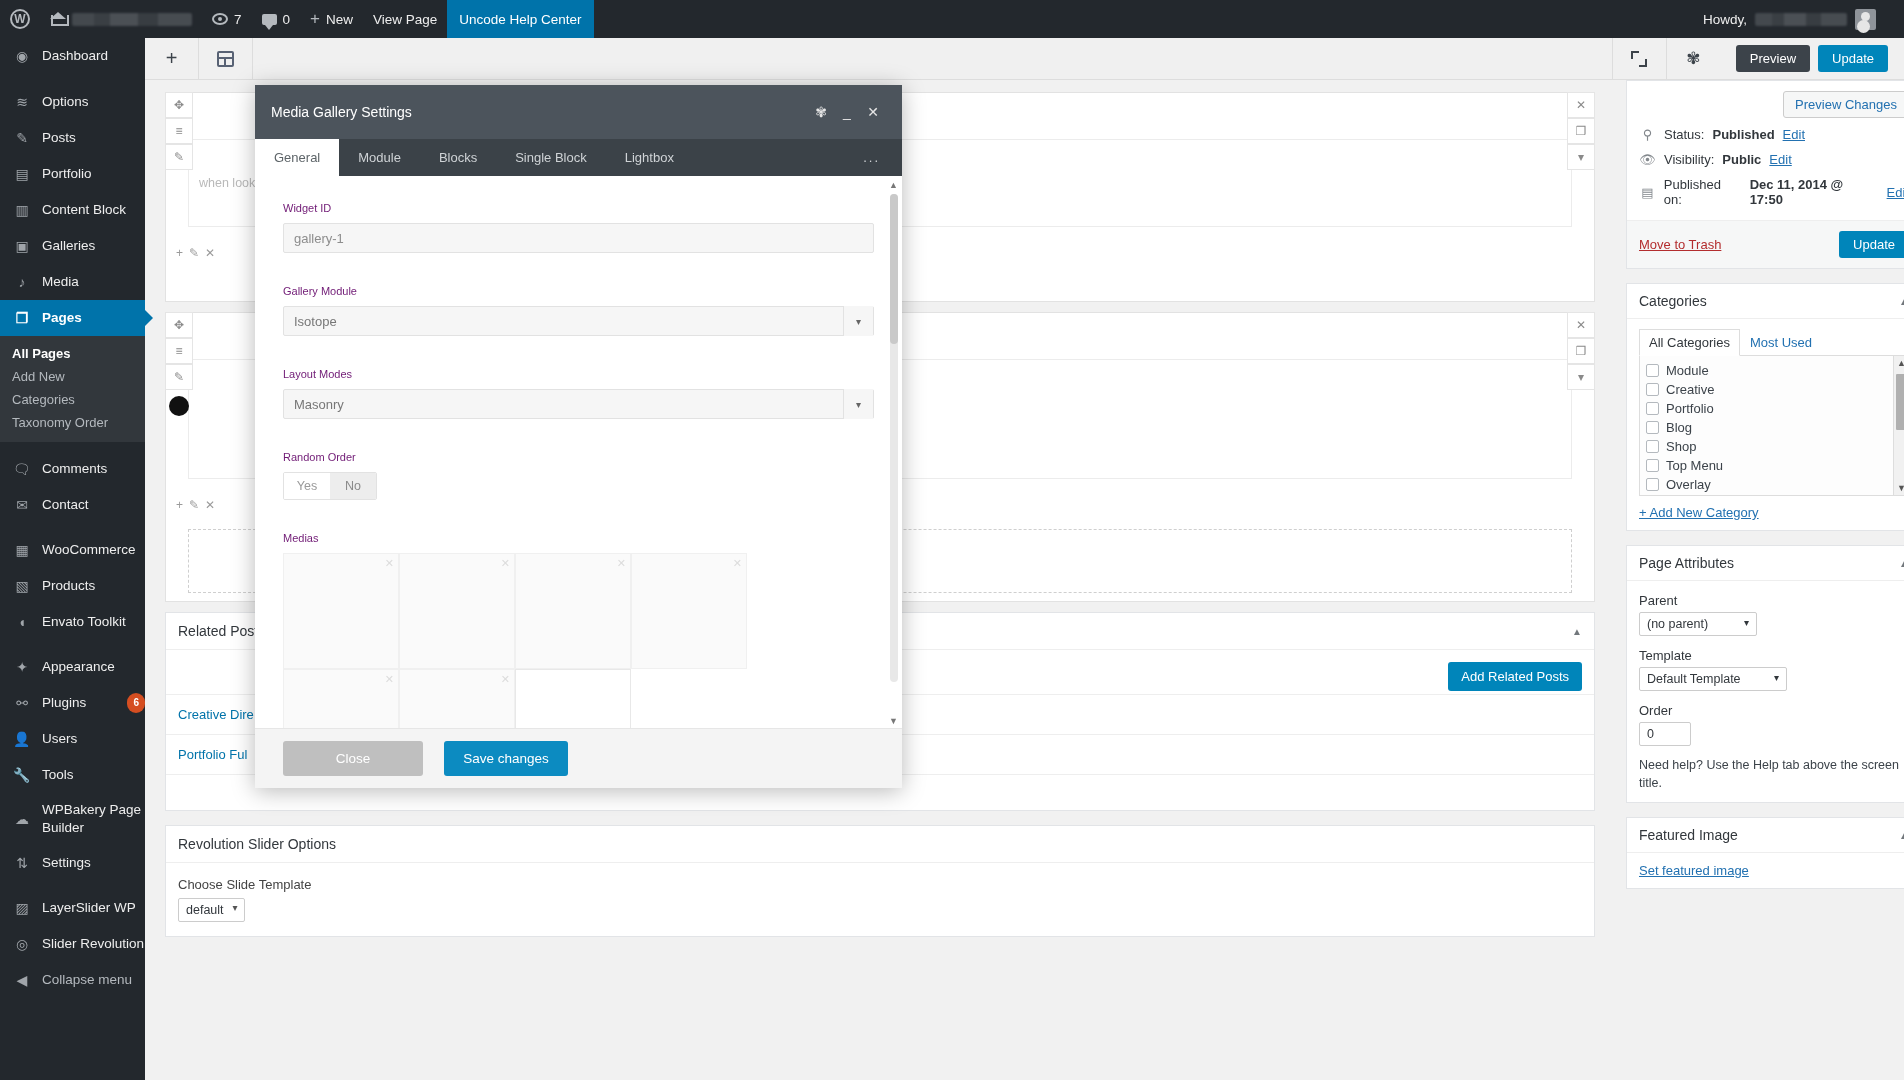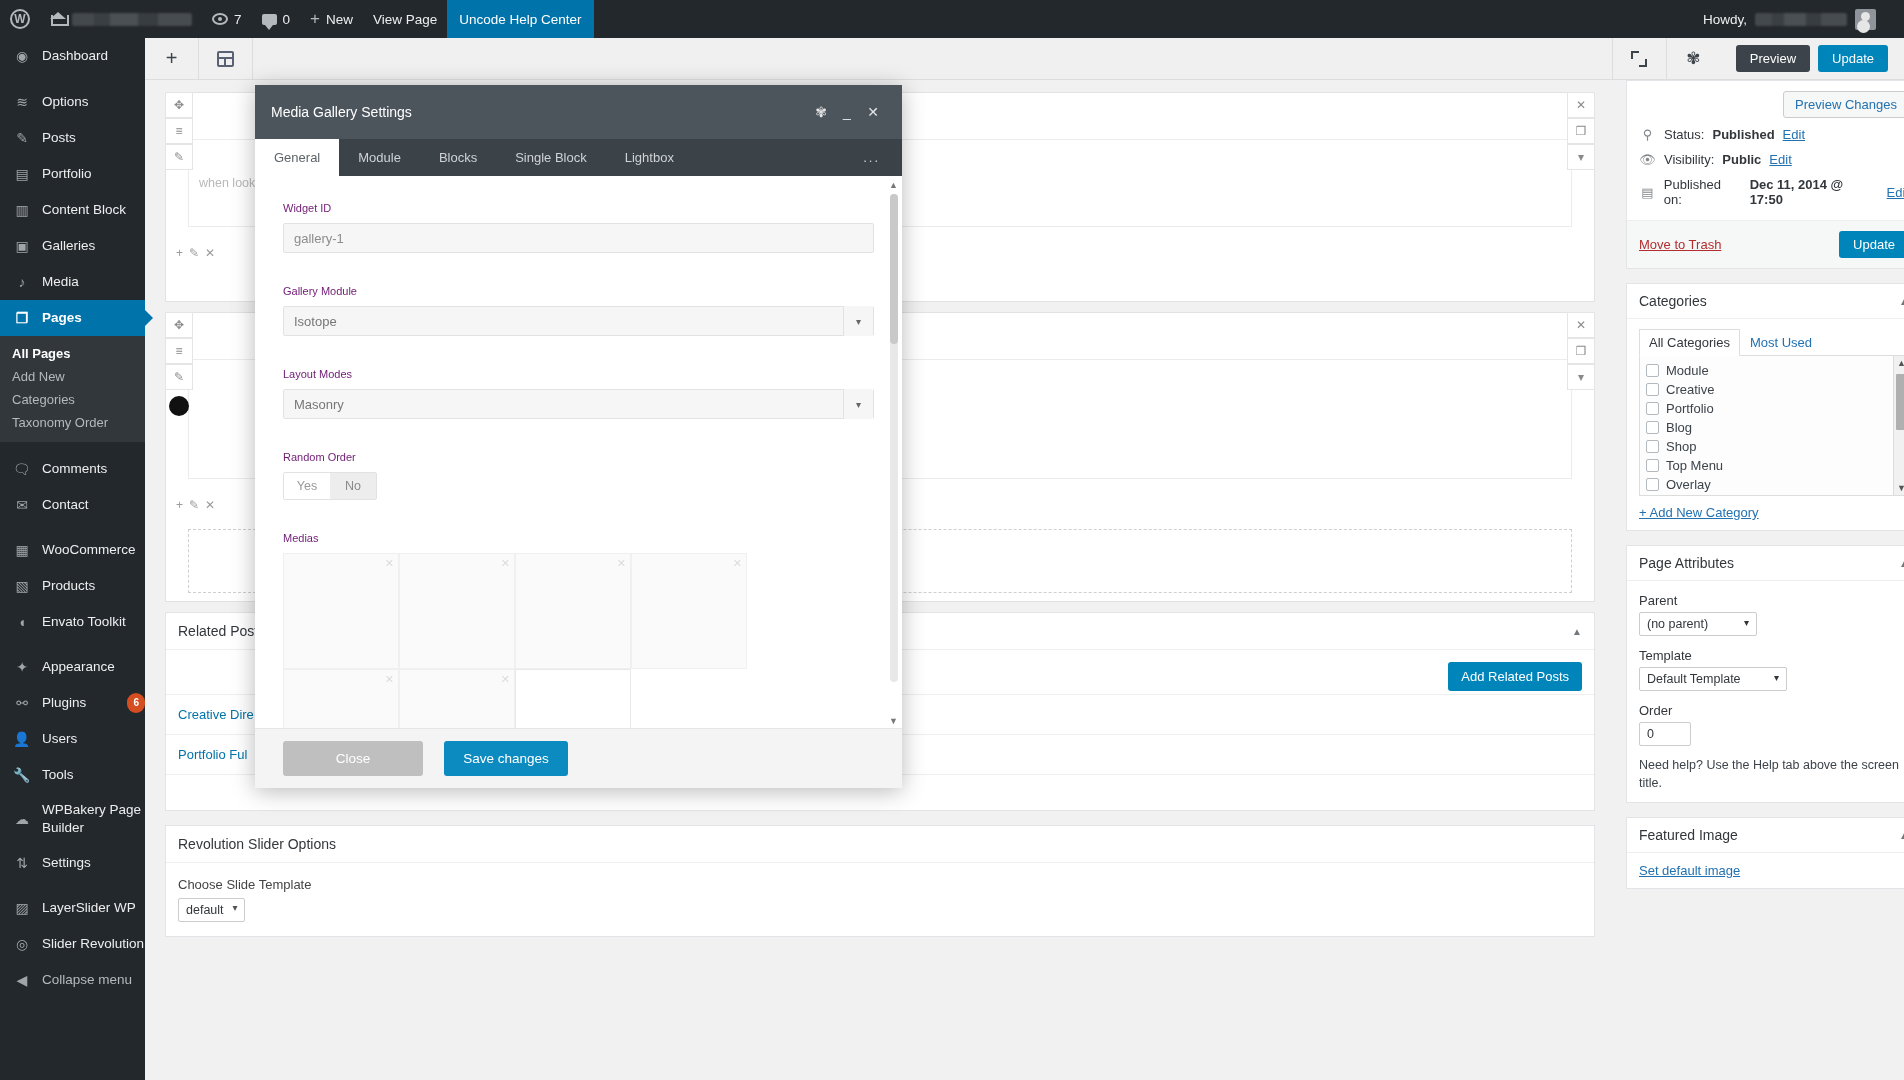--- a/index.html
+++ b/index.html
@@ -557,21 +557,21 @@
       <div class="pa-help">Need help? Use the Help tab above the screen title.</div>
     </div>
   </div>
 
   <div class="rbox">
     <div class="rbox-head">
       <span>Featured Image</span>
       <span class="toggle">▲</span>
     </div>
     <div class="rbox-body">
-      <span class="lnk">Set default image</span>
+      <span class="lnk">Set featured image</span>
     </div>
   </div>
 
 </div>
 
 <div id="modal">
 
   <div class="m-head">
     <span class="m-title">Media Gallery Settings</span>
     <span class="m-ico">✾</span>

